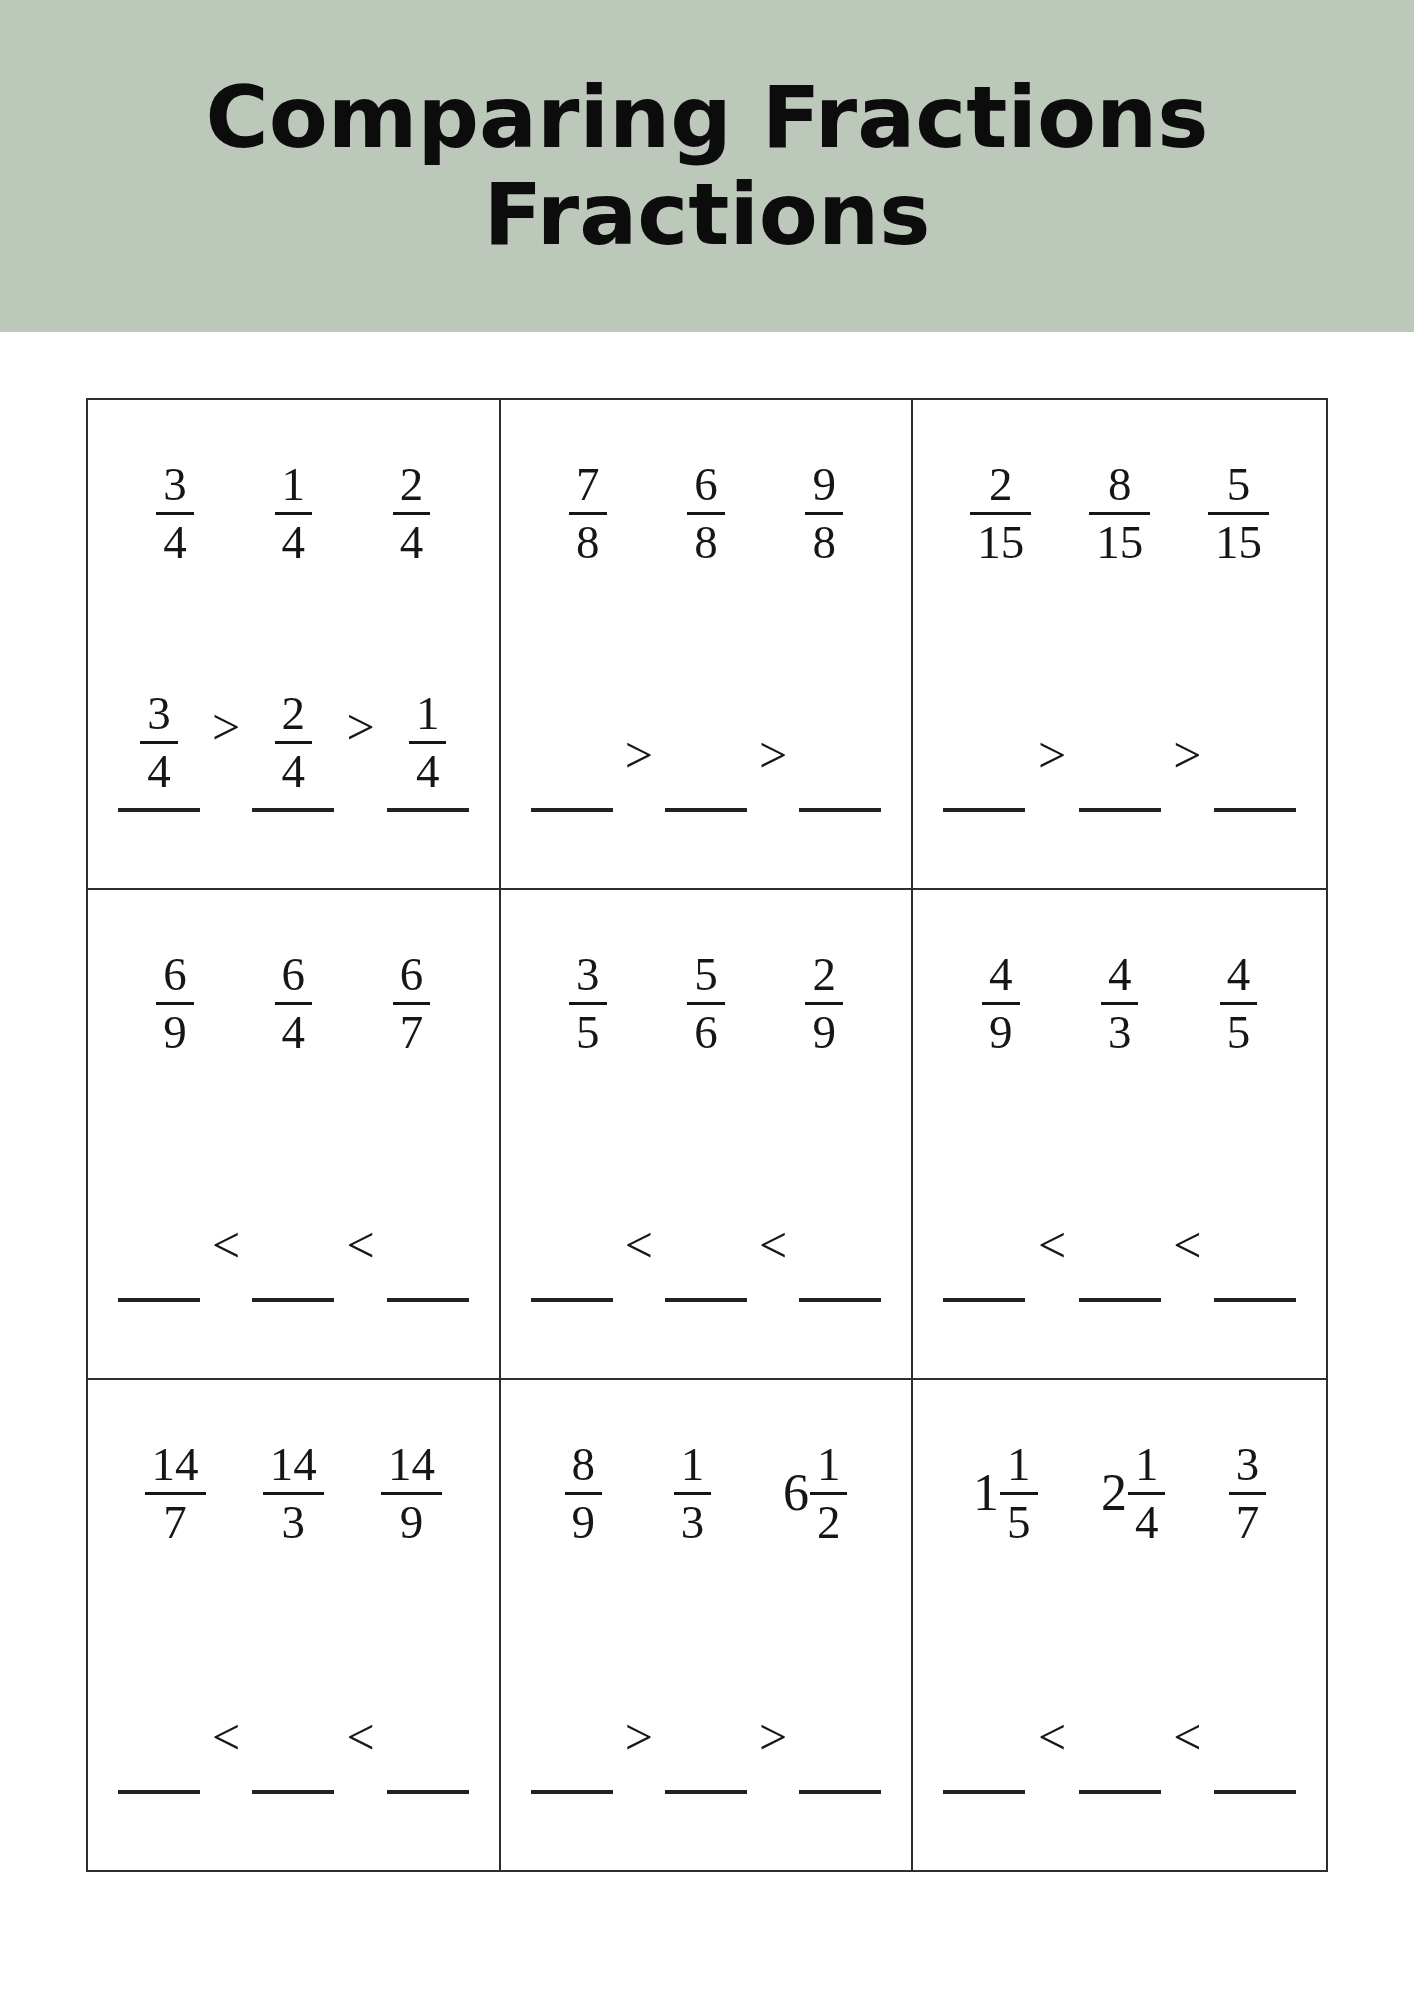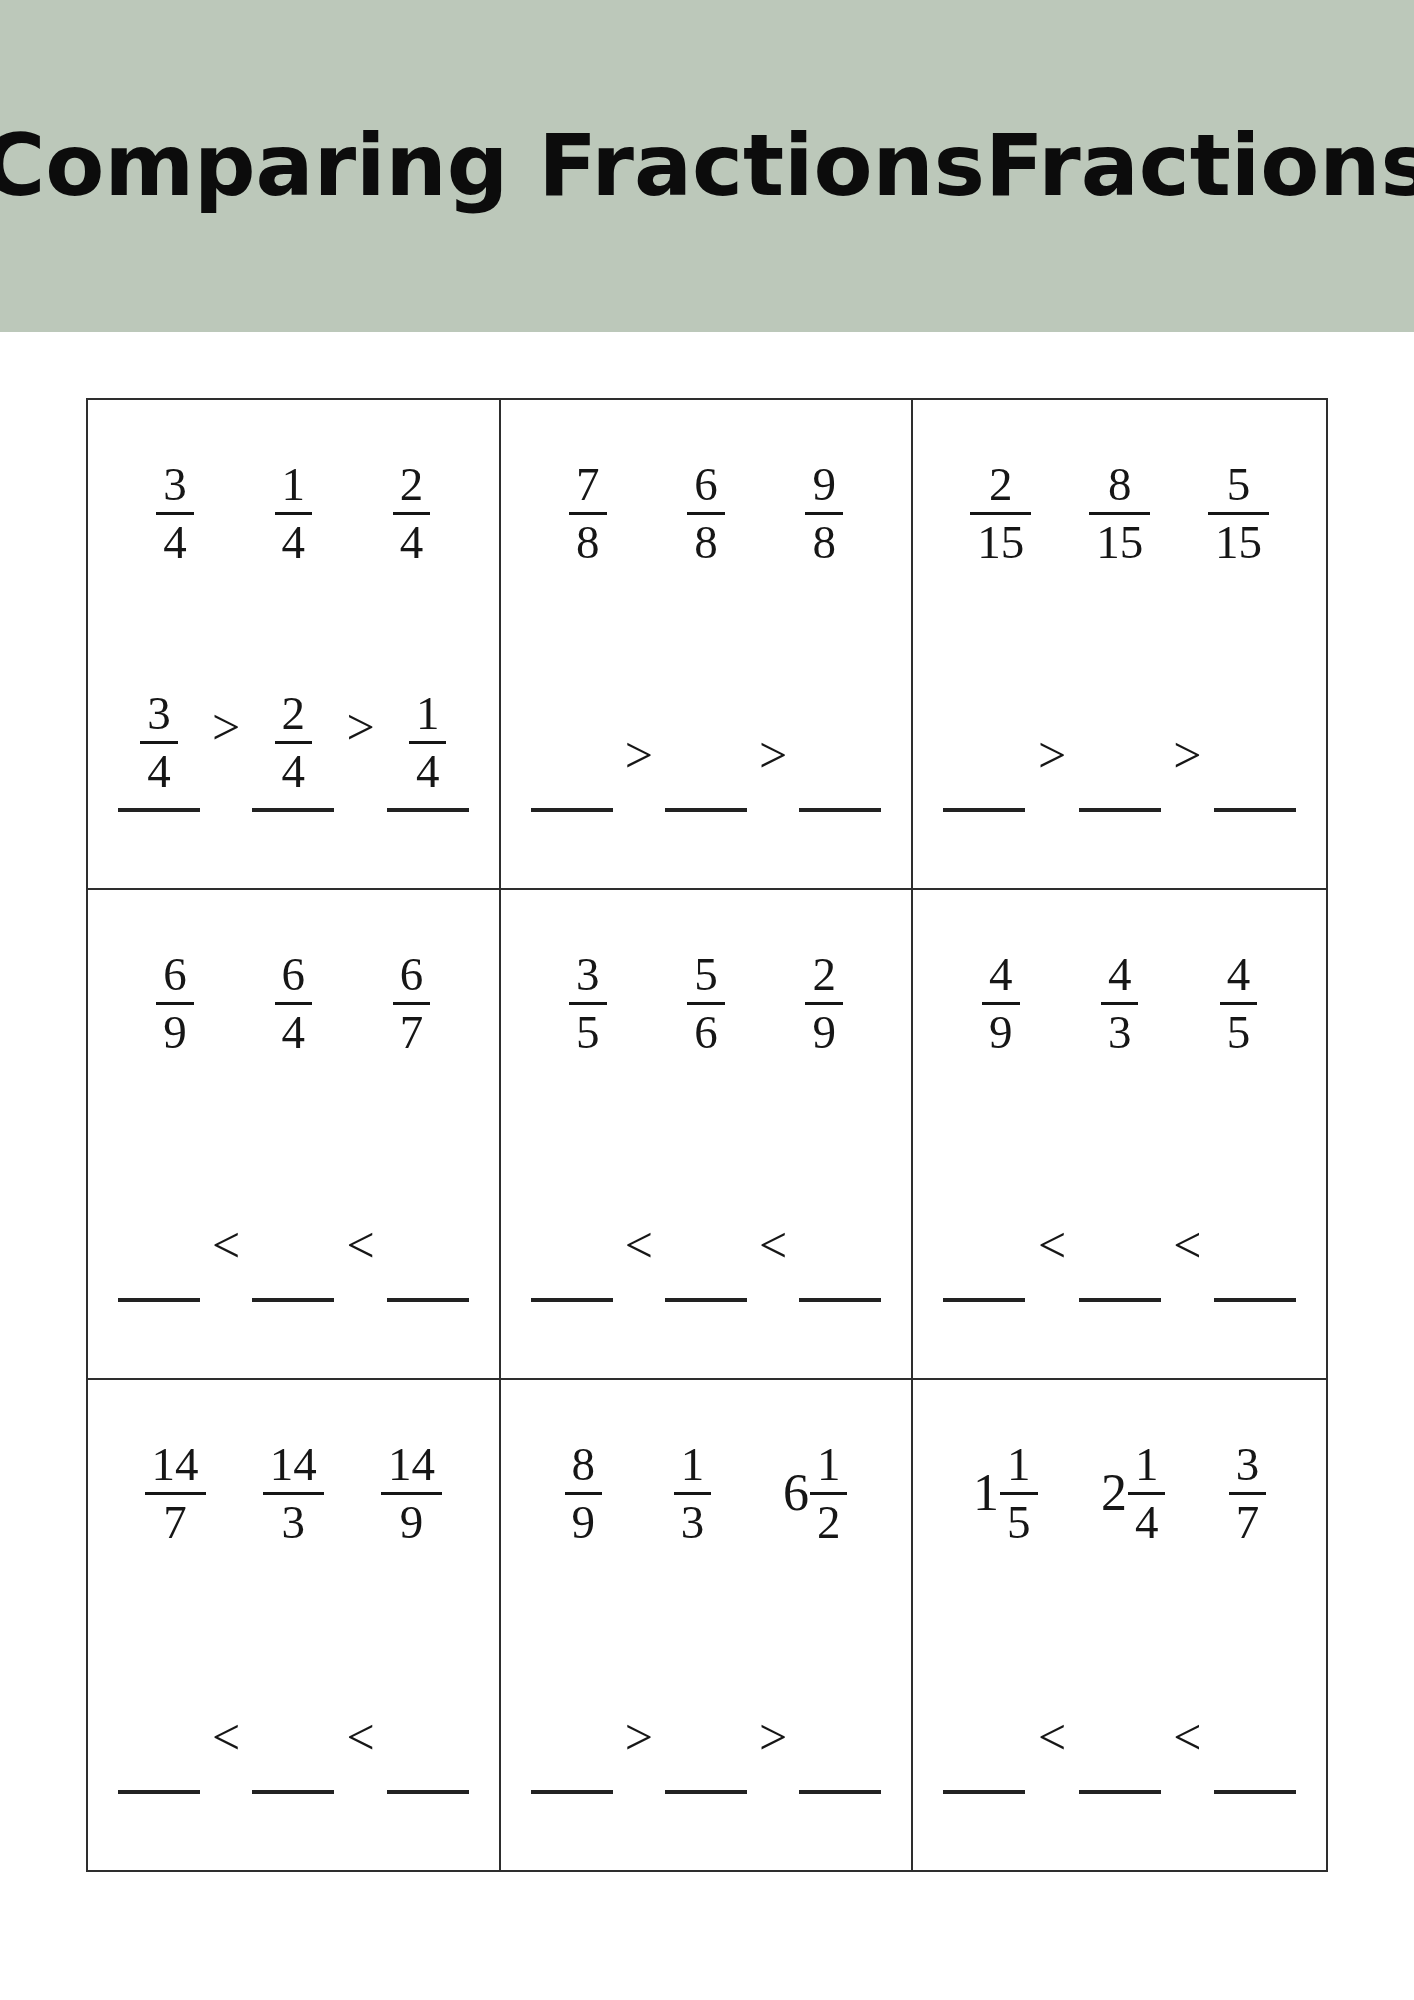--- a/index.html
+++ b/index.html
@@ -16,21 +16,21 @@
     width: 1414px;
     height: 2000px;
     overflow: hidden;
   }
   
   .banner {
     width: 100%;
     height: 332px;
     background: #bcc8ba;
     display: flex;
-    flex-direction: row;
+    flex-direction: column;
     align-items: center;
     justify-content: center;
   }
   .banner .title-line {
     font-family: "DejaVu Sans", sans-serif;
     font-weight: bold;
     font-size: 86px;
     line-height: 1.13;
     letter-spacing: 0px;
     color: #0c0c0c;

